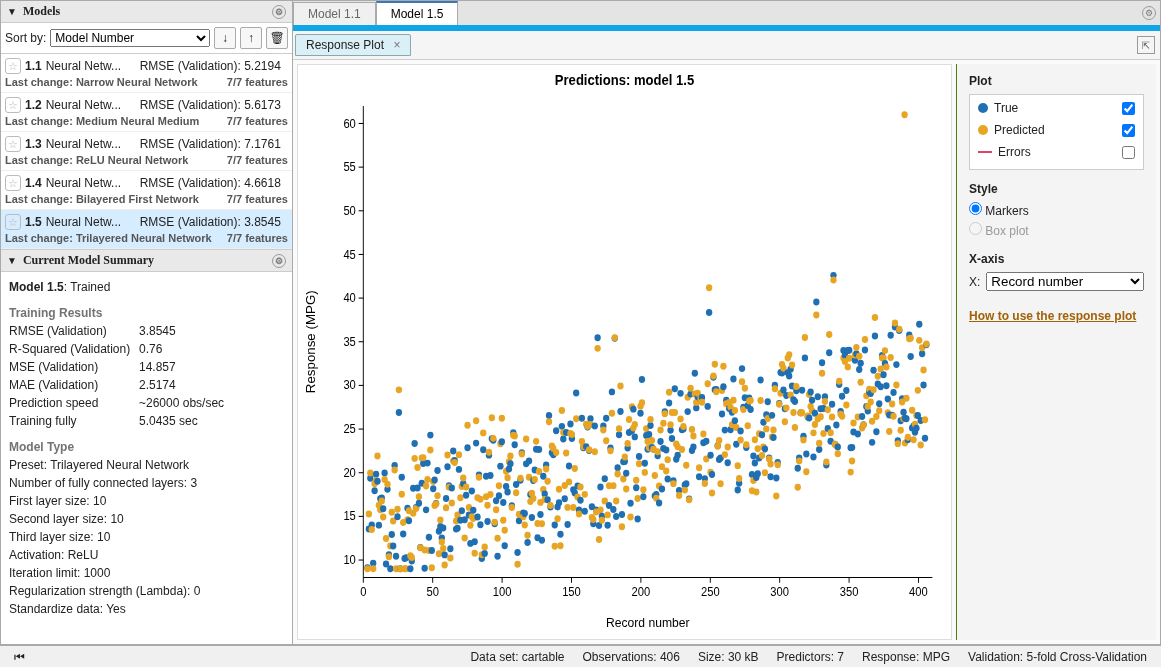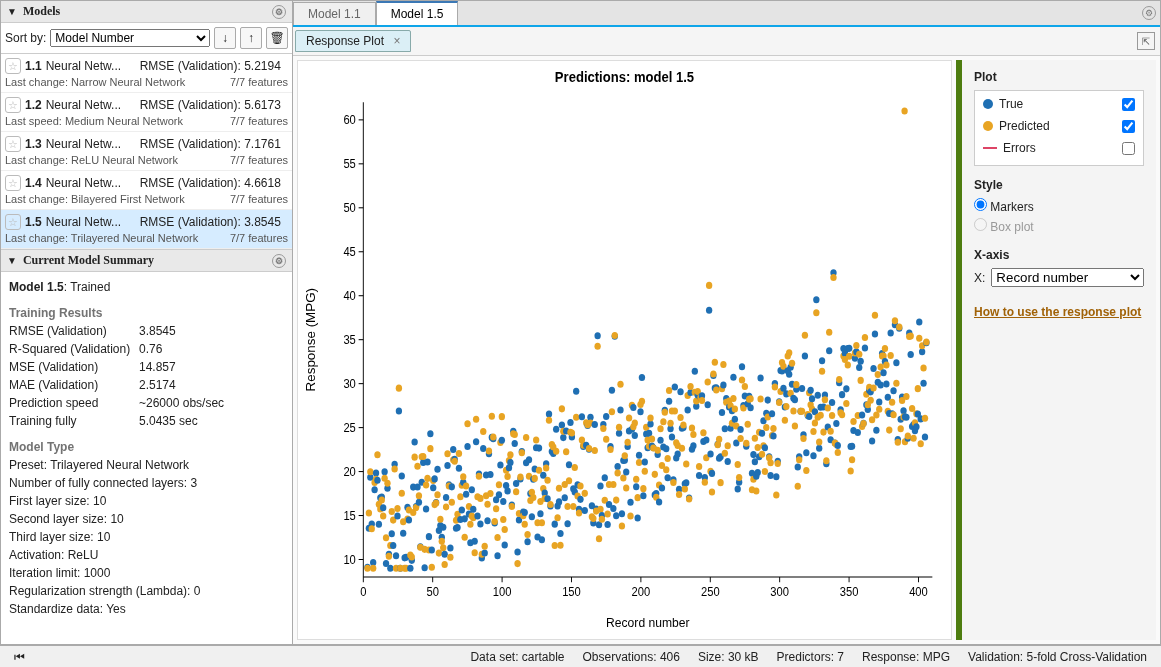--- a/index.html
+++ b/index.html
@@ -14,42 +14,42 @@
 .sortbar select { flex: 1; font-size: 12px; }
 .iconbtn { width: 22px; height: 22px; border: 1px solid #aaa; background: #f7f7f7; display: flex; align-items: center; justify-content: center; font-size: 12px; cursor: pointer; border-radius: 2px; }
 .model-list { flex: 0 0 auto; }
 .model-item { border-bottom: 1px solid #eee; padding: 4px 4px 4px 4px; }
 .model-item.sel { background: #d6ecff; }
 .model-row1 { display: flex; align-items: center; gap: 4px; }
 .star { width: 16px; height: 16px; border: 1px solid #bbb; border-radius: 3px; display: flex; align-items: center; justify-content: center; color: #bbb; font-size: 11px; }
 .model-id { font-weight: bold; }
 .model-name { flex: 0 0 auto; width: 90px; white-space: nowrap; overflow: hidden; text-overflow: ellipsis; }
 .model-metric { flex: 1; text-align: left; }
-.model-row2 { display: flex; font-size: 11px; color: #555; padding-top: 2px; }
+.model-row2 { display: flex; font-size: 11px; color: #555; padding-top: 2px; font-weight: bold; }
 .model-lc { flex: 1; white-space: nowrap; overflow: hidden; text-overflow: ellipsis; }
 .model-ft { }
 .summary-panel { flex: 1; overflow: auto; border-top: 1px solid #ccc; }
 .summary-body { padding: 6px 8px; font-size: 12px; line-height: 1.5; }
 .summary-body .sec-title { color: #737373; font-weight: bold; margin-top: 8px; }
 .summary-body .kv { display: flex; }
 .summary-body .kv .k { width: 130px; }
 .right { flex: 1; display: flex; flex-direction: column; background: #fafafa; }
-.file-tabs { display: flex; align-items: center; background: #e4e4e4; border-bottom: 2px solid #0ea5e9; text-align: right; }
+.file-tabs { display: flex; align-items: center; background: #e4e4e4; border-bottom: 6px solid #0ea5e9; text-align: right; }
 .file-tab { padding: 4px 14px; border: 1px solid #aaa; border-bottom: none; background: #f0f0f0; margin-right: 0px; font-size: 12px; color: #666; }
 .file-tab.active { background: #fff; color: #000; border-top: 2px solid #3b78b5; }
 .file-tabs .spacer { flex: 1; }
 .inner-tabs { display: flex; align-items: center; background: #f5f5f5; border-bottom: 1px solid #ccc; padding: 2px; }
 .inner-tab { padding: 3px 10px; border: 1px solid #8aa; background: #dbeff6; font-size: 12px; border-radius: 2px 2px 0 0; }
 .inner-tab .x { margin-left: 6px; color: #777; }
 .inner-tabs .spacer { flex: 1; }
 .popout { width: 18px; height: 18px; border: 1px solid #999; display: flex; align-items: center; justify-content: center; margin: 3px; font-size: 10px; color: #555; }
 .plot-zone { flex: 1; display: flex; }
 .chart-wrap { flex: 1; position: relative; background: #fff; margin: 4px; border: 1px solid #ddd; }
 svg.chart { width: 100%; height: 100%; }
-.side-ctrl { width: 200px; padding: 10px 12px; font-size: 12px; background: #f4f4f4; border-left: 6px solid #4d7c0f; margin: 4px 4px 4px 0; }
+.side-ctrl { width: 200px; padding: 10px 12px; font-size: 12px; background: #f4f4f4; border-left: 1px solid #4d7c0f; margin: 4px 4px 4px 0; }
 .side-ctrl h4 { font-size: 12px; font-weight: bold; margin-bottom: 6px; }
 .side-ctrl .leg-row { display: flex; align-items: center; gap: 6px; margin-bottom: 4px; padding: 2px 0; }
 .side-ctrl .leg-row .sw { width: 10px; height: 10px; border-radius: 50%; }
 .side-ctrl .leg-row .err-sw { width: 14px; height: 2px; background: #d46; }
 .side-ctrl .leg-row .chk { margin-left: auto; }
 .side-ctrl .leg-box { border: 1px solid #ccc; background: #fff; padding: 4px 8px; margin-bottom: 12px; }
 .side-ctrl label { display: block; margin-bottom: 4px; }
 .side-ctrl label.dim { color: #999; }
 .side-ctrl select { width: 100%; }
 .side-ctrl a { color: #a16207; text-decoration: underline; font-weight: bold; font-size: 12px; }
@@ -91,21 +91,21 @@
     </div>
         </div>
         <div class="model-item">
     <div class="model-row1">
       <span class="star">☆</span>
       <span class="model-id">1.2</span>
       <span class="model-name">Neural Netw...</span>
       <span class="model-metric">RMSE (Validation): 5.6173</span>
     </div>
     <div class="model-row2">
-      <span class="model-lc">Last speed: Medium Neural Network</span>
+      <span class="model-lc">Last change: Medium Neural Medium</span>
       <span class="model-ft">7/7 features</span>
     </div>
         </div>
         <div class="model-item">
     <div class="model-row1">
       <span class="star">☆</span>
       <span class="model-id">1.3</span>
       <span class="model-name">Neural Netw...</span>
       <span class="model-metric">RMSE (Validation): 7.1761</span>
     </div>

